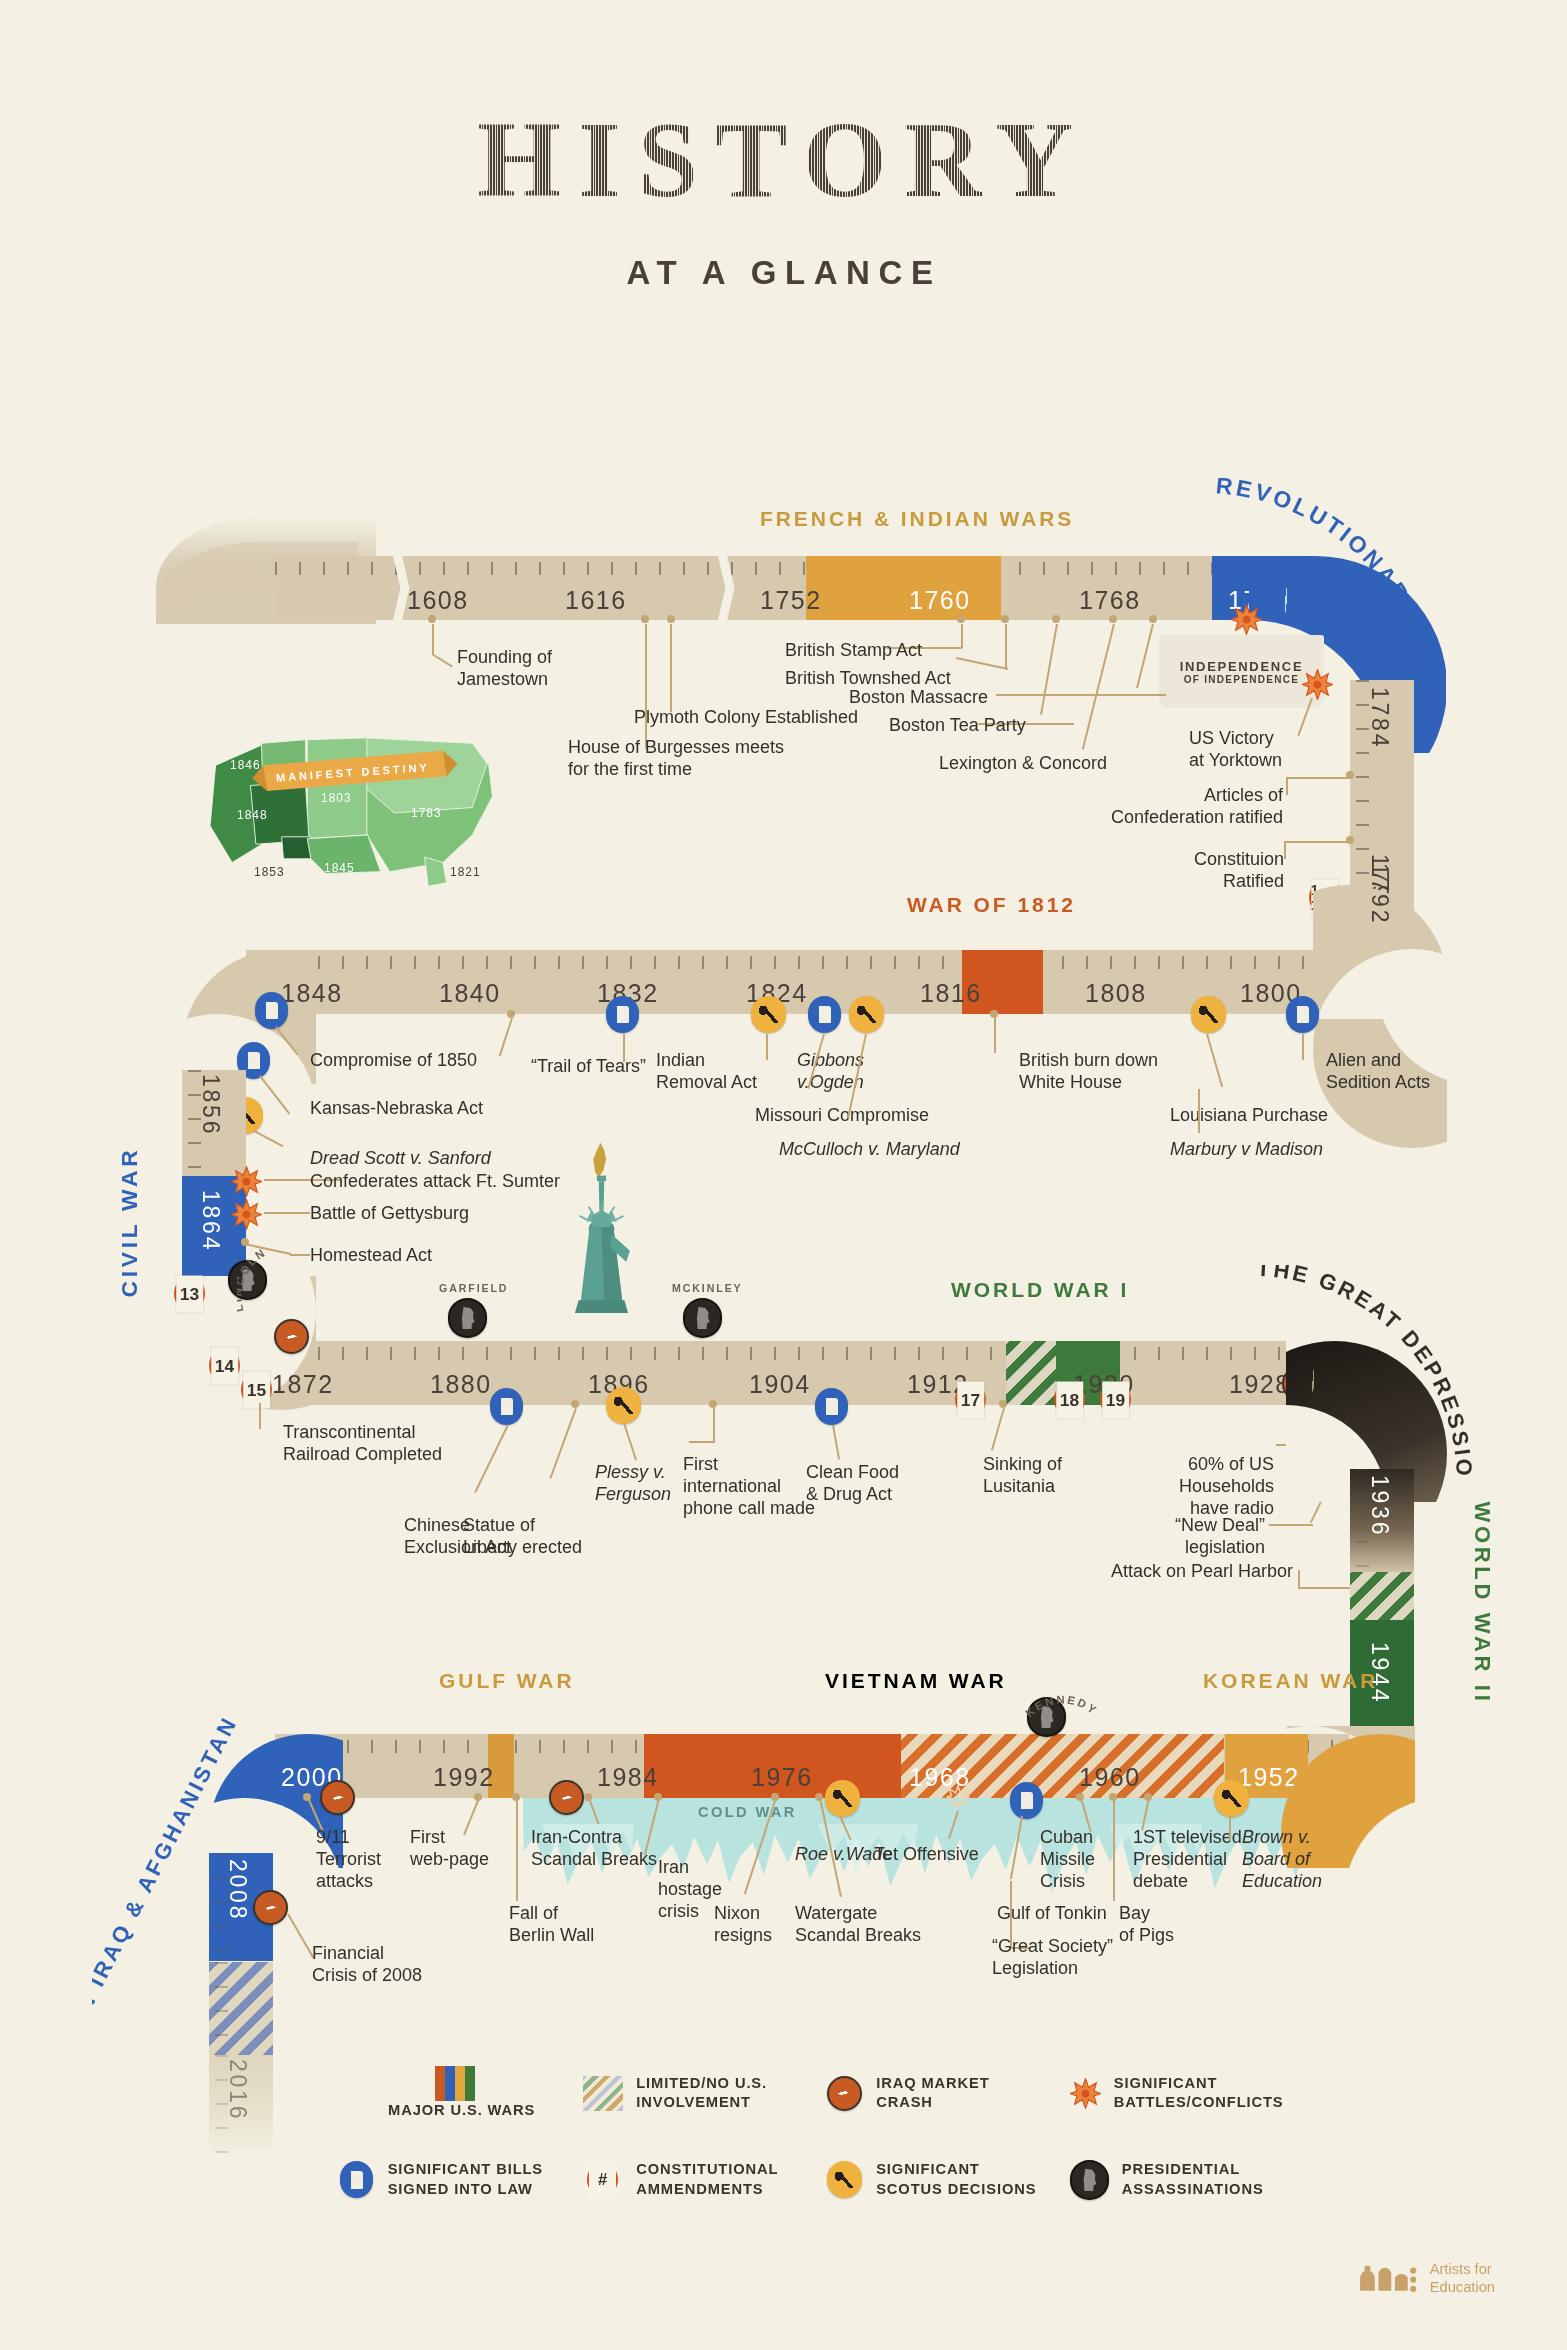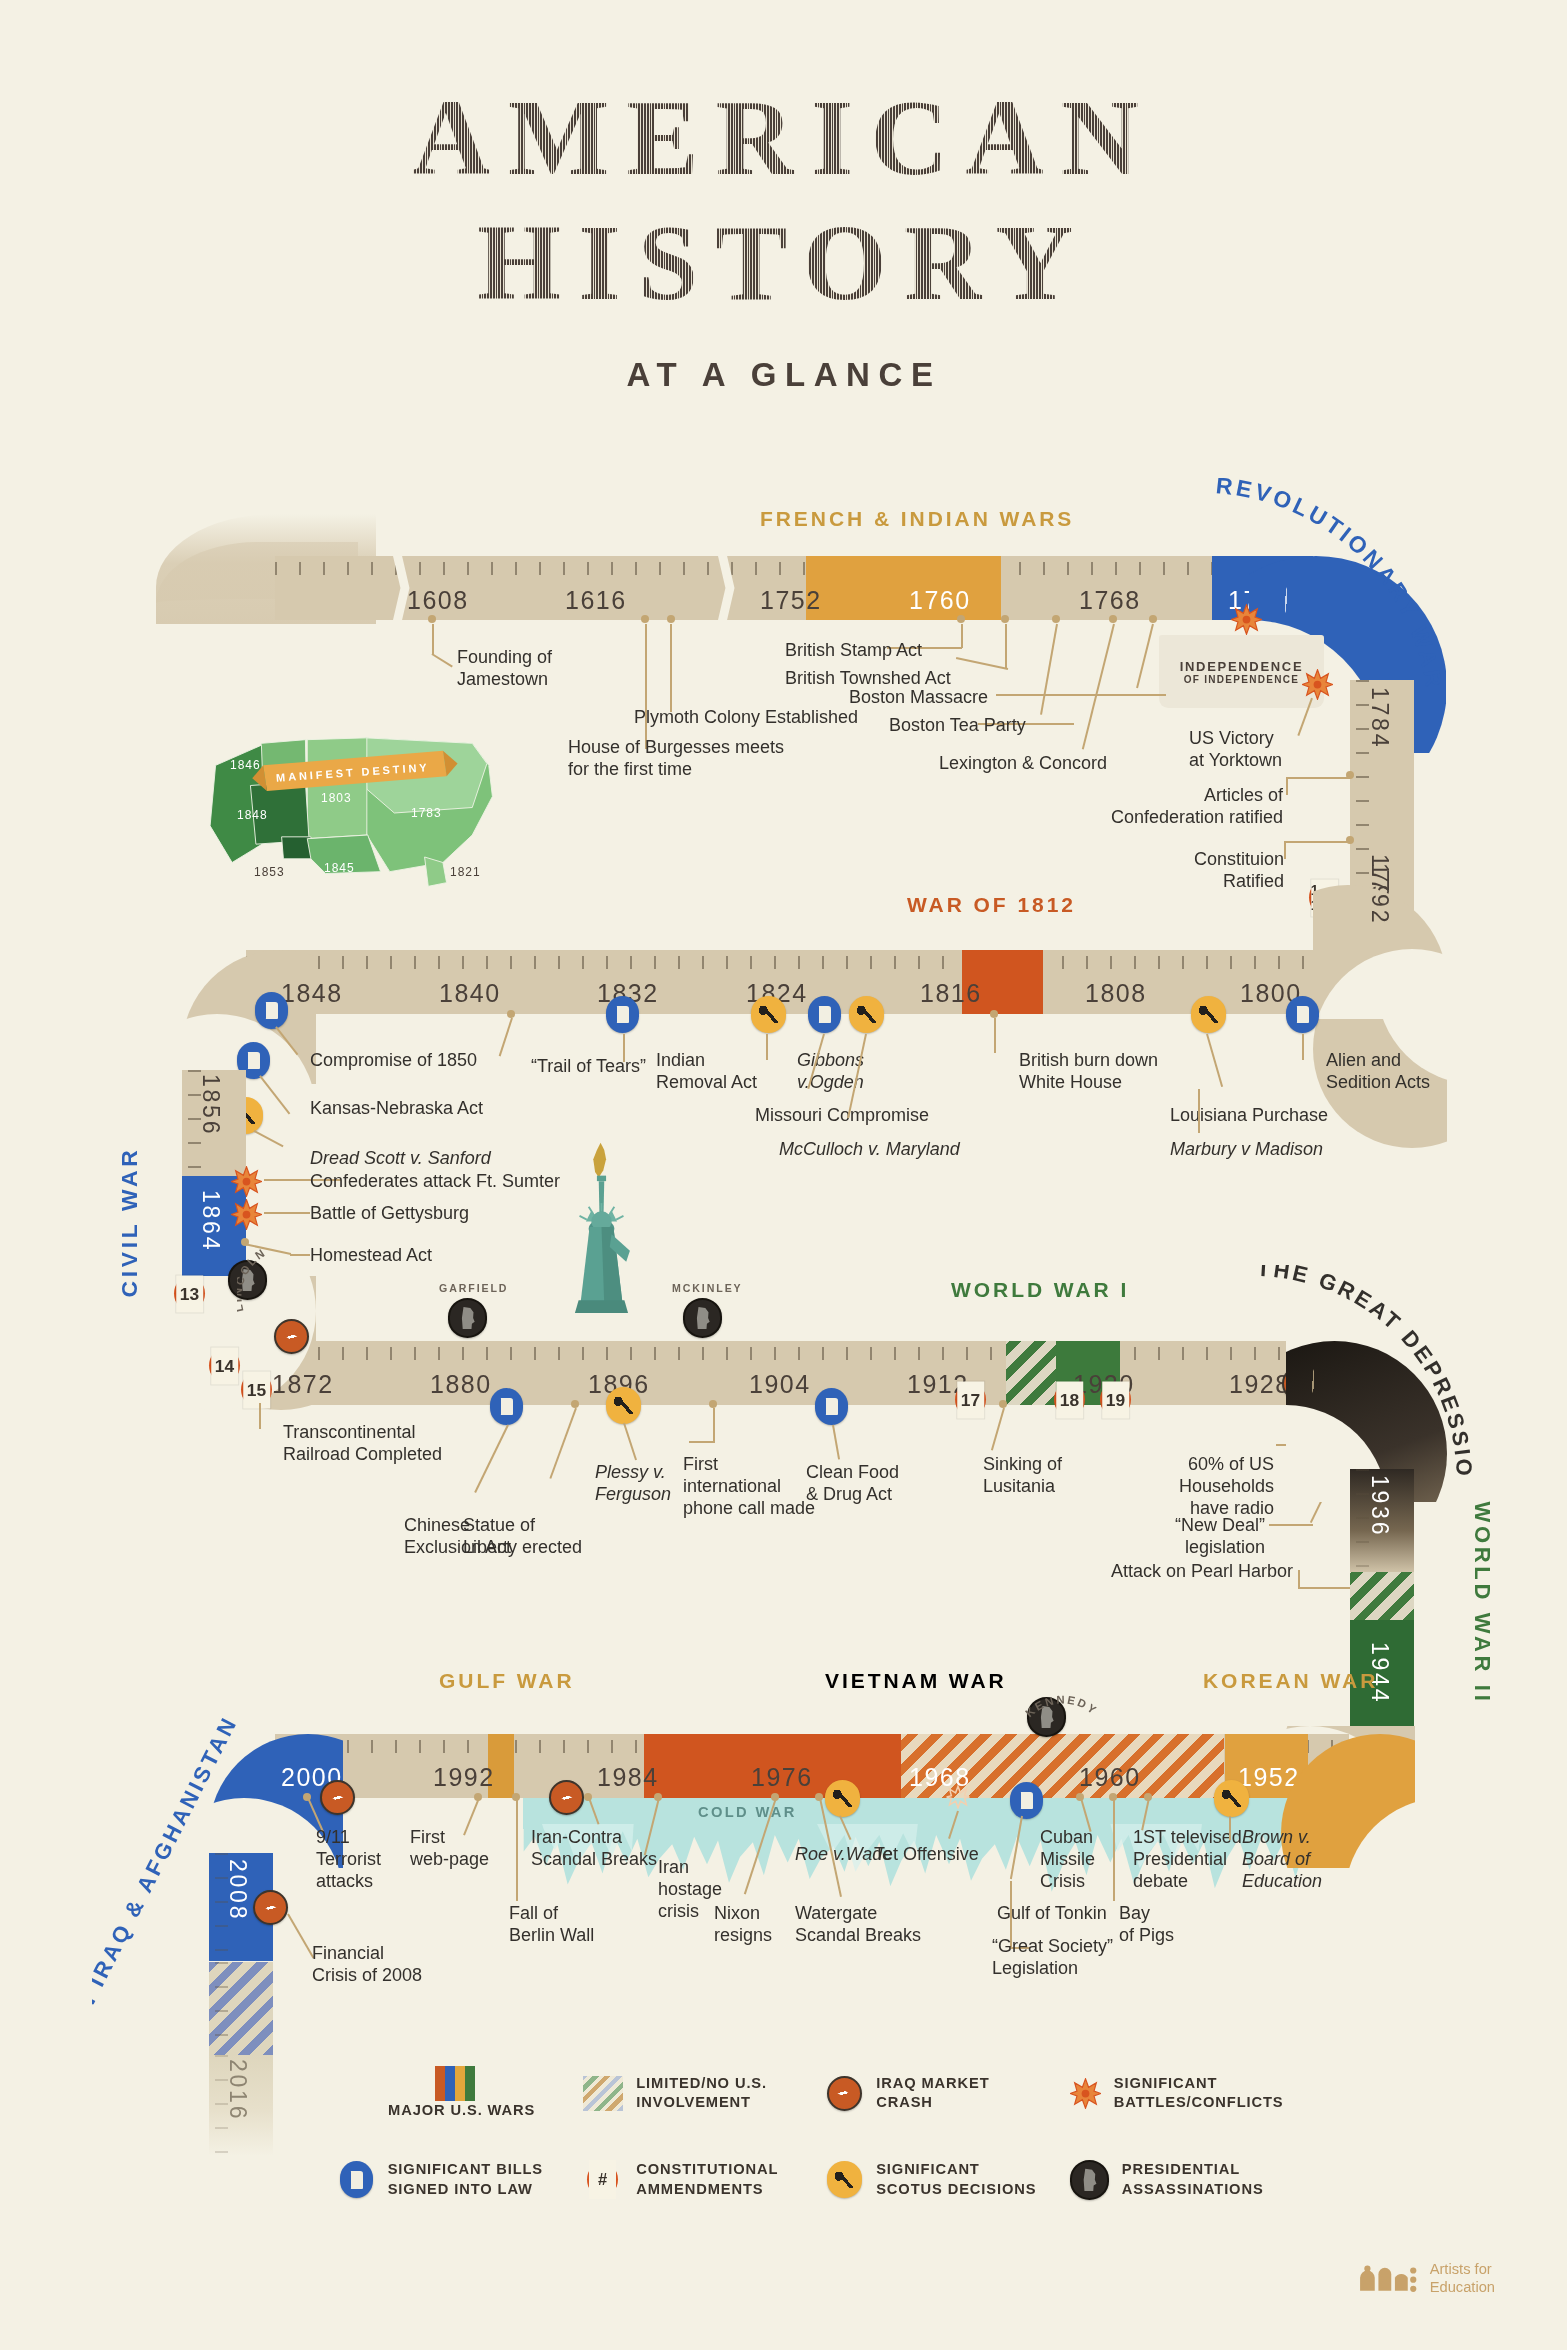--- a/index.html
+++ b/index.html
@@ -155,21 +155,20 @@
     position:absolute; background:#ece7d8;
     display:flex; flex-direction:column; align-items:center; justify-content:center;
     border-radius:2.8px 2.8px 9.2px 9.2px;
   }
   #declaration div { font-size:13px; font-weight:bold; letter-spacing:.13em; color:#4a4039; }
 </style>
 </head>
 <body>
 
 <div id="title-block" class="abs">
-  <div id="t1" class="title-line">AMERICAN</div>
   <div id="t2" class="title-line">HISTORY</div>
   <div id="subtitle">AT A GLANCE</div>
 </div>
 
 <div class="era-head abs" style="left:760px; top:507px; color:#c99a3e;">FRENCH &amp; INDIAN WARS</div>
 
 <div class="abs" style="left:156px; top:487px; width:202px; height:165px; overflow:hidden;">
   <div style="position:absolute; left:0; top:55px; width:239px; height:184px;
        border-top:57px solid #d6c9ae; border-left:0;
        border-top-left-radius:101px 61px; opacity:.55;"></div>

